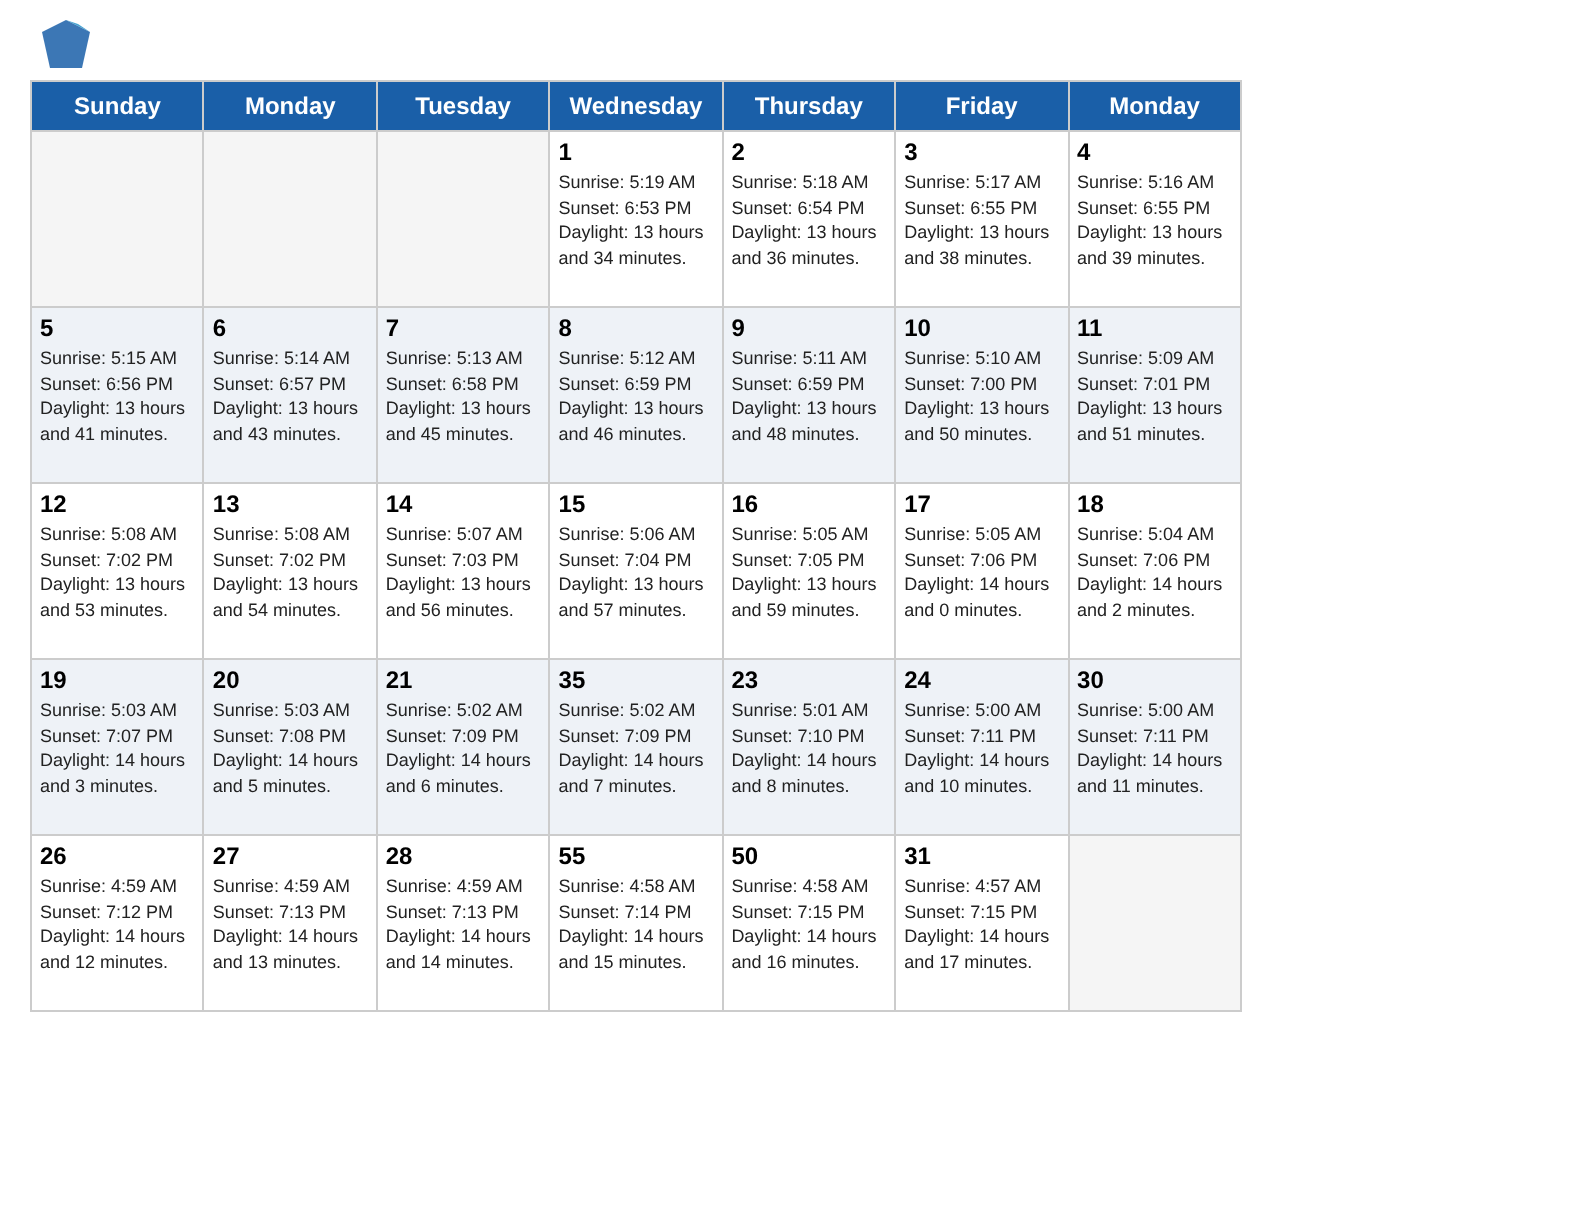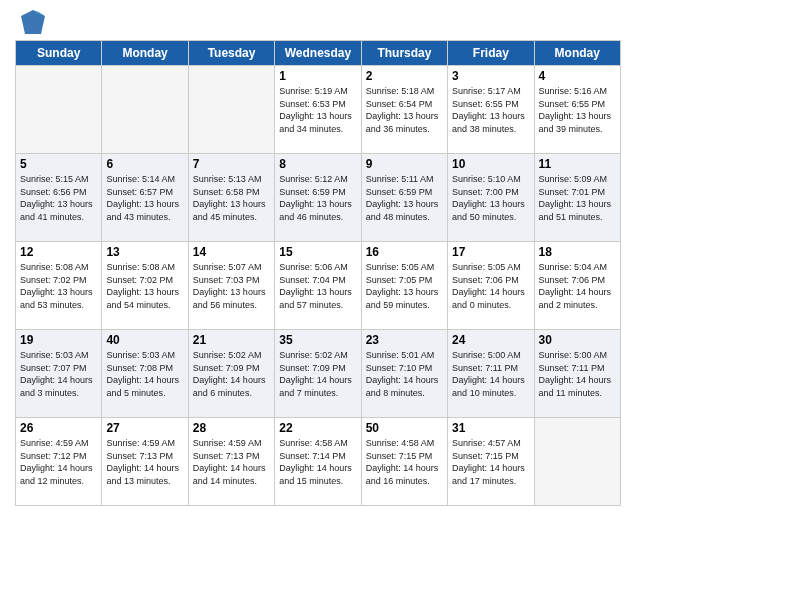--- a/index.html
+++ b/index.html
@@ -203,21 +203,21 @@
         <span class="day-num">18</span>
         <span class="cell-text">Sunrise: 5:04 AM<br>Sunset: 7:06 PM<br>Daylight: 14 hours and 2 minutes.</span>
       </td>
         </tr>
         <tr class="alt-row">
           <td>
         <span class="day-num">19</span>
         <span class="cell-text">Sunrise: 5:03 AM<br>Sunset: 7:07 PM<br>Daylight: 14 hours and 3 minutes.</span>
       </td>
           <td>
-        <span class="day-num">40</span>
+        <span class="day-num">20</span>
         <span class="cell-text">Sunrise: 5:03 AM<br>Sunset: 7:08 PM<br>Daylight: 14 hours and 5 minutes.</span>
       </td>
           <td>
         <span class="day-num">21</span>
         <span class="cell-text">Sunrise: 5:02 AM<br>Sunset: 7:09 PM<br>Daylight: 14 hours and 6 minutes.</span>
       </td>
           <td>
         <span class="day-num">35</span>
         <span class="cell-text">Sunrise: 5:02 AM<br>Sunset: 7:09 PM<br>Daylight: 14 hours and 7 minutes.</span>
       </td>
@@ -241,21 +241,21 @@
       </td>
           <td>
         <span class="day-num">27</span>
         <span class="cell-text">Sunrise: 4:59 AM<br>Sunset: 7:13 PM<br>Daylight: 14 hours and 13 minutes.</span>
       </td>
           <td>
         <span class="day-num">28</span>
         <span class="cell-text">Sunrise: 4:59 AM<br>Sunset: 7:13 PM<br>Daylight: 14 hours and 14 minutes.</span>
       </td>
           <td>
-        <span class="day-num">22</span>
+        <span class="day-num">55</span>
         <span class="cell-text">Sunrise: 4:58 AM<br>Sunset: 7:14 PM<br>Daylight: 14 hours and 15 minutes.</span>
       </td>
           <td>
         <span class="day-num">50</span>
         <span class="cell-text">Sunrise: 4:58 AM<br>Sunset: 7:15 PM<br>Daylight: 14 hours and 16 minutes.</span>
       </td>
           <td>
         <span class="day-num">31</span>
         <span class="cell-text">Sunrise: 4:57 AM<br>Sunset: 7:15 PM<br>Daylight: 14 hours and 17 minutes.</span>
       </td>

